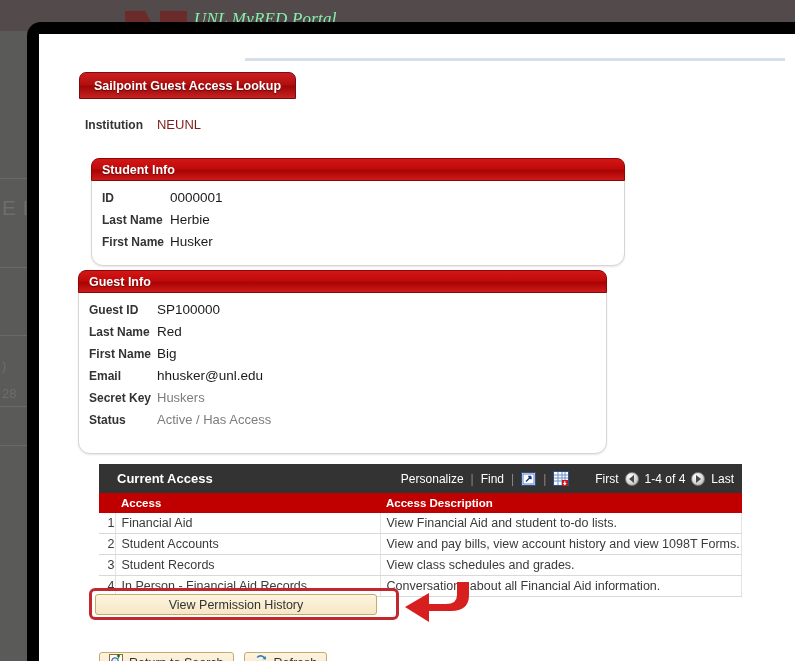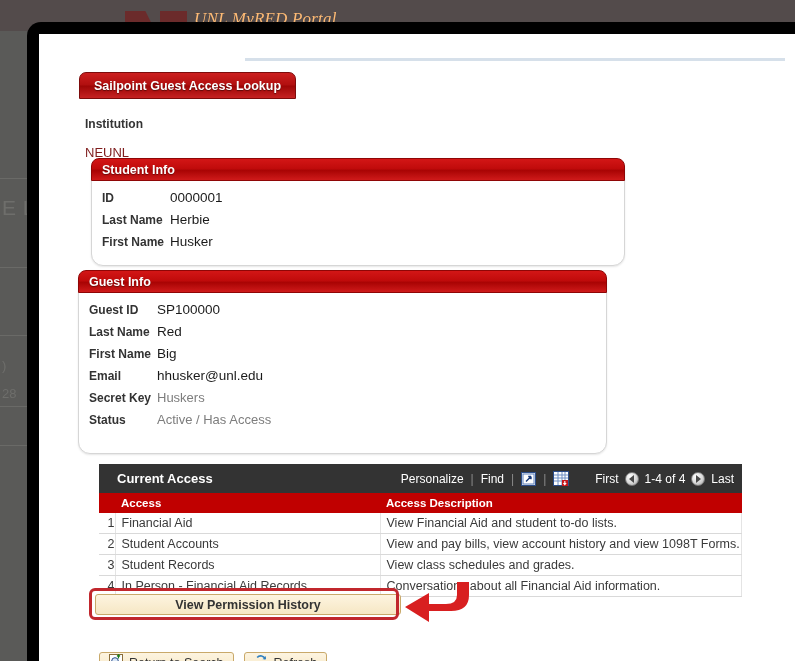--- a/index.html
+++ b/index.html
@@ -26,21 +26,21 @@
     position: absolute; left: 0; top: 6px; width: 795px; height: 25px;
     display: flex; align-items: center; gap: 7px; padding-left: 125px;
   }
   .bg-logo-a {
     width: 28px; height: 16px; background: #6b2b2b;
     clip-path: polygon(0 0, 72% 0, 100% 100%, 0 100%);
   }
   .bg-logo-b { width: 27px; height: 16px; background: #6b2b2b; }
   #bg-brandtext {
     font-family: "Liberation Serif", serif;
-    font-style: italic; font-size: 17px; color: #fdba74;
+    font-style: italic; font-size: 17px; color: #86efac;
     letter-spacing: .2px; white-space: nowrap;
   }
   #bg-sidebar {
     position: absolute; left: 0; top: 31px; width: 40px; bottom: 0;
     background: #5a5a58;
   }
   .bg-sep { position: absolute; left: 0; width: 40px; height: 1px; background: #6a6a67; }
   #bg-listtxt {
     position: absolute; left: 2px; top: 196px;
     font-size: 21px; color: #6e6e6b; letter-spacing: .5px;
@@ -78,21 +78,21 @@
     z-index: 2;
   }
   #tab-underline {
     position: absolute; left: 206px; top: 24px; width: 540px; height: 3px;
     background: #d6e0ea;
   }
 
   
   #inst-row {
     position: absolute; left: 46px; top: 83px;
-    display: flex; align-items: baseline; gap: 14px; flex-direction: column;
+    display: flex; align-items: baseline; gap: 14px;
   }
   #inst-label { font-size: 12px; font-weight: bold; color: #333; }
   #inst-value { font-size: 13px; color: #7f1d1d; }
 
   
   .group {
     position: absolute;
     background: #fff;
     border: 1px solid #d6d6d6;
     border-radius: 12px;
@@ -166,21 +166,21 @@
   .psbtn {
     display: inline-flex; align-items: center; justify-content: center; gap: 6px;
     background: linear-gradient(to bottom, #fdf4e0 0%, #f6e7c4 100%);
     border: 1px solid #c9a96a;
     border-radius: 3px;
     font-size: 12.5px; color: #333;
     height: 21px; padding: 0 8px;
     cursor: pointer; white-space: nowrap;
   }
   #vph-wrap { position: absolute; left: 56px; top: 560px; }
-  #btn-vph { width: 306px; font-weight: bold; }
+  #btn-vph { width: 282px; }
   #hl-box {
     position: absolute; left: 50px; top: 554px; width: 310px; height: 32px;
     border: 3px solid #c1272d; border-radius: 6px; pointer-events: none;
   }
   #arrow { position: absolute; left: 360px; top: 548px; width: 80px; height: 48px; pointer-events: none; }
 
   #bottom-btns { position: absolute; left: 60px; top: 618px; display: flex; gap: 10px; }
   #btn-return { padding: 0 9px; }
   #btn-refresh { padding: 0 9px; }
 </style>

